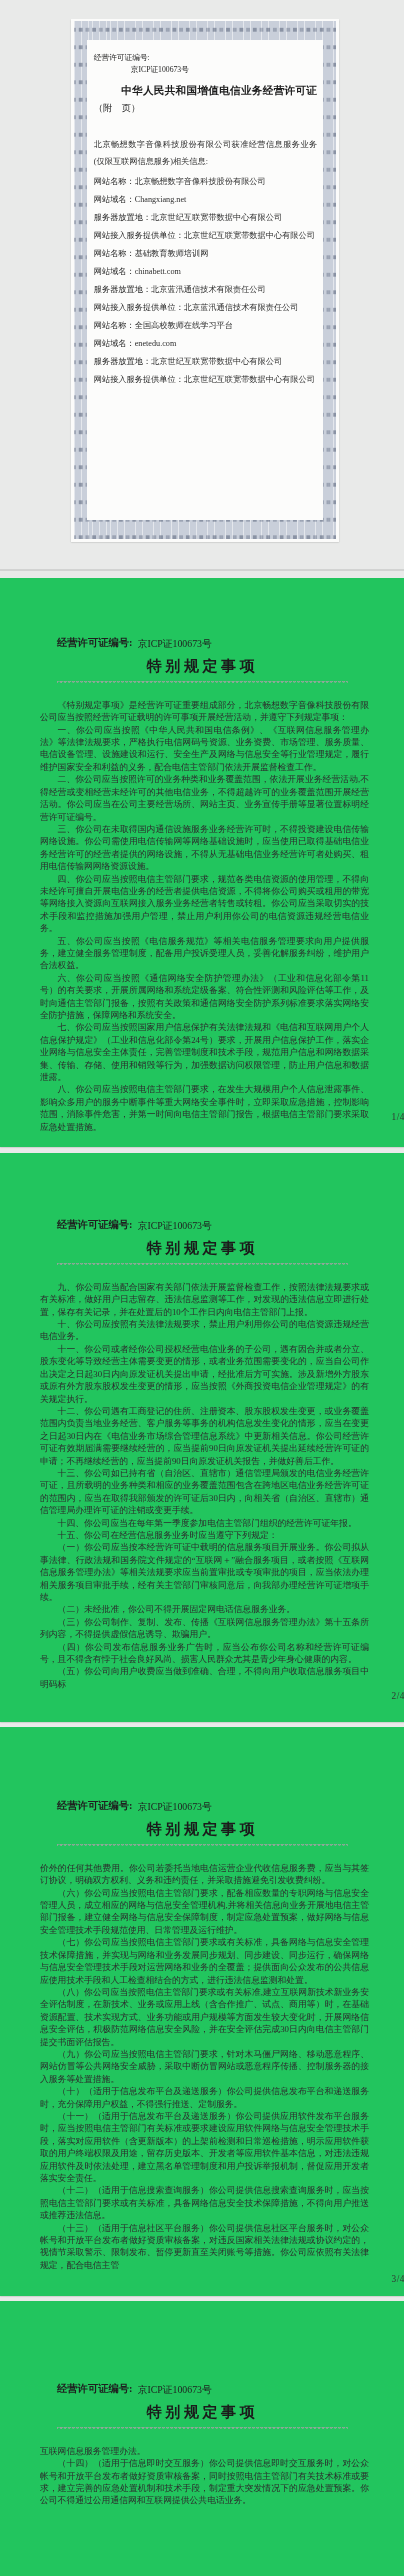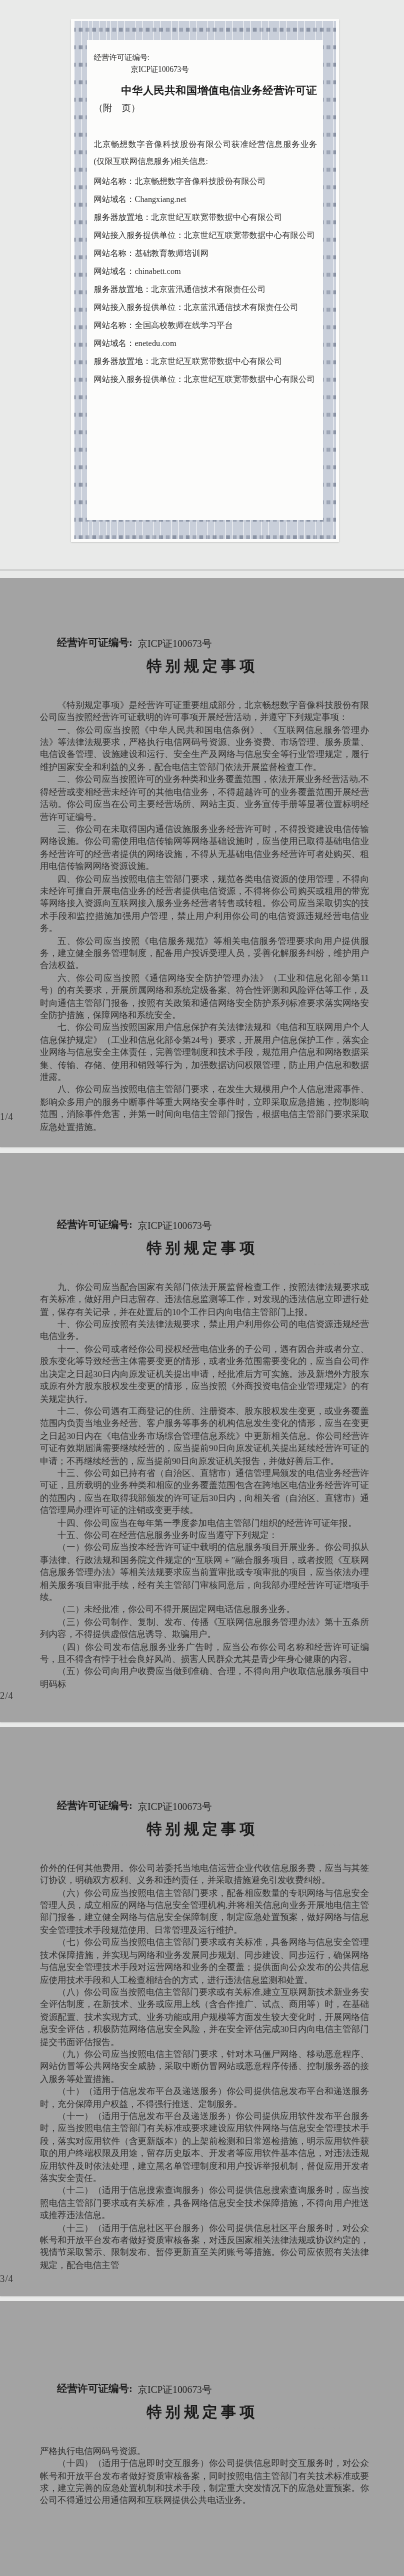--- a/index.html
+++ b/index.html
@@ -38,21 +38,21 @@
   .cert-subtitle{
     margin-top:4.1px;text-align:left;font-weight:normal;
     font-size:9.3px;color:#1d1d1d;
   }
   .cert-intro{margin-top:20.6px;font-size:8.2px;line-height:17px;text-align:justify;}
   .cert-entries{margin-top:3.1px;}
   .entry{font-size:8.2px;line-height:18px;text-align:left;}
   .elabel{color:#262626;}
   
   .tpage{
-    position:absolute;left:0;width:405px;background:#a3a3a3;
+    position:absolute;left:0;width:405px;background:#22c55e;
     box-shadow:0 0.5px 1.5px rgba(0,0,0,.28);
   }
   #p2{top:578px;height:569px;}
   #p3{top:1153px;height:569px;}
   #p4{top:1727px;height:569px;}
   #p5{top:2301px;height:572px;}
   .thead{margin-left:57px;font-size:10.3px;color:#1f1f1f;}
   #p2 .thead{padding-top:58px;}
   #p3 .thead{padding-top:65px;}
   #p4 .thead{padding-top:72px;}
@@ -72,21 +72,21 @@
     background-repeat:repeat-x;
     opacity:.85;
   }
   .pbody{margin:13.4px 36px 0 40px;}
   .para{
     margin:0;text-indent:2em;font-size:8.8px;line-height:12.4px;
     text-align:justify;color:#2c2c2c;
   }
   .para.cont{text-indent:0;}
   .pageno{
-    position:absolute;left:0;right:0;text-align:left;
+    position:absolute;left:0;right:0;text-align:right;
     font-size:9.3px;color:#333;letter-spacing:0.5px;
   }
   #p2 .pageno{bottom:25px;}
   #p3 .pageno{bottom:20.6px;}
   #p4 .pageno{bottom:12.4px;}
   .rule{position:absolute;left:0;top:569px;width:405px;height:1.5px;background:#d2d3d2;}
 </style>
 </head>
 <body>
 
@@ -181,18 +181,18 @@
   <div class="pageno">3/4</div>
 </div>
 
 <div class="tpage" id="p5">
   <div class="thead">
     <span class="hlabel">经营许可证编号:</span><span class="hnum">京ICP证100673号</span>
   </div>
   <div class="ttitle">特别规定事项</div>
   <div class="zigzag"></div>
   <div class="pbody">
-      <p class="para cont">严格执行电信网码号资源。</p>
+      <p class="para cont">互联网信息服务管理办法。</p>
       <p class="para">（十四）（适用于信息即时交互服务）你公司提供信息即时交互服务时，对公众帐号和开放平台发布者做好资质审核备案，同时按照电信主管部门有关技术标准或要求，建立完善的应急处置机制和技术手段，制定重大突发情况下的应急处置预案。你公司不得通过公用通信网和互联网提供公共电话业务。</p>
     </div>
 
 </div>
 
 
 </body></html>

